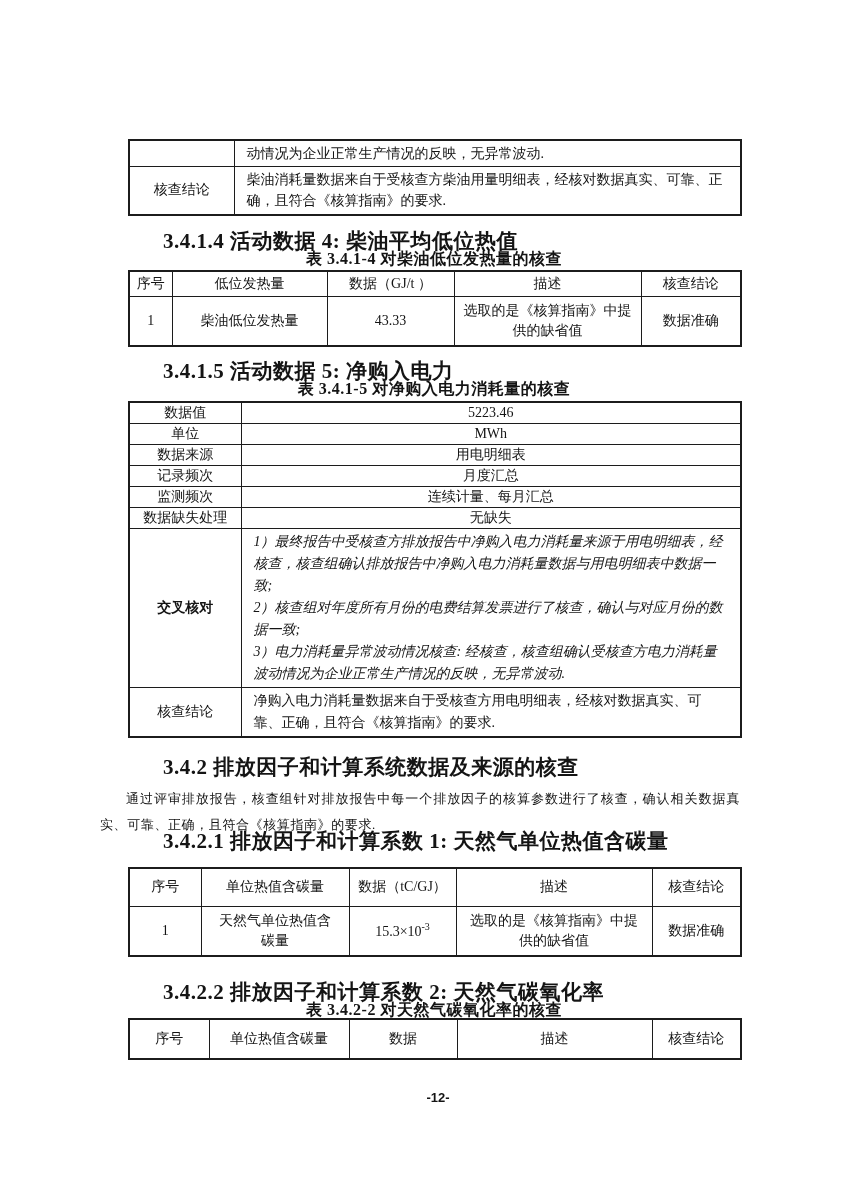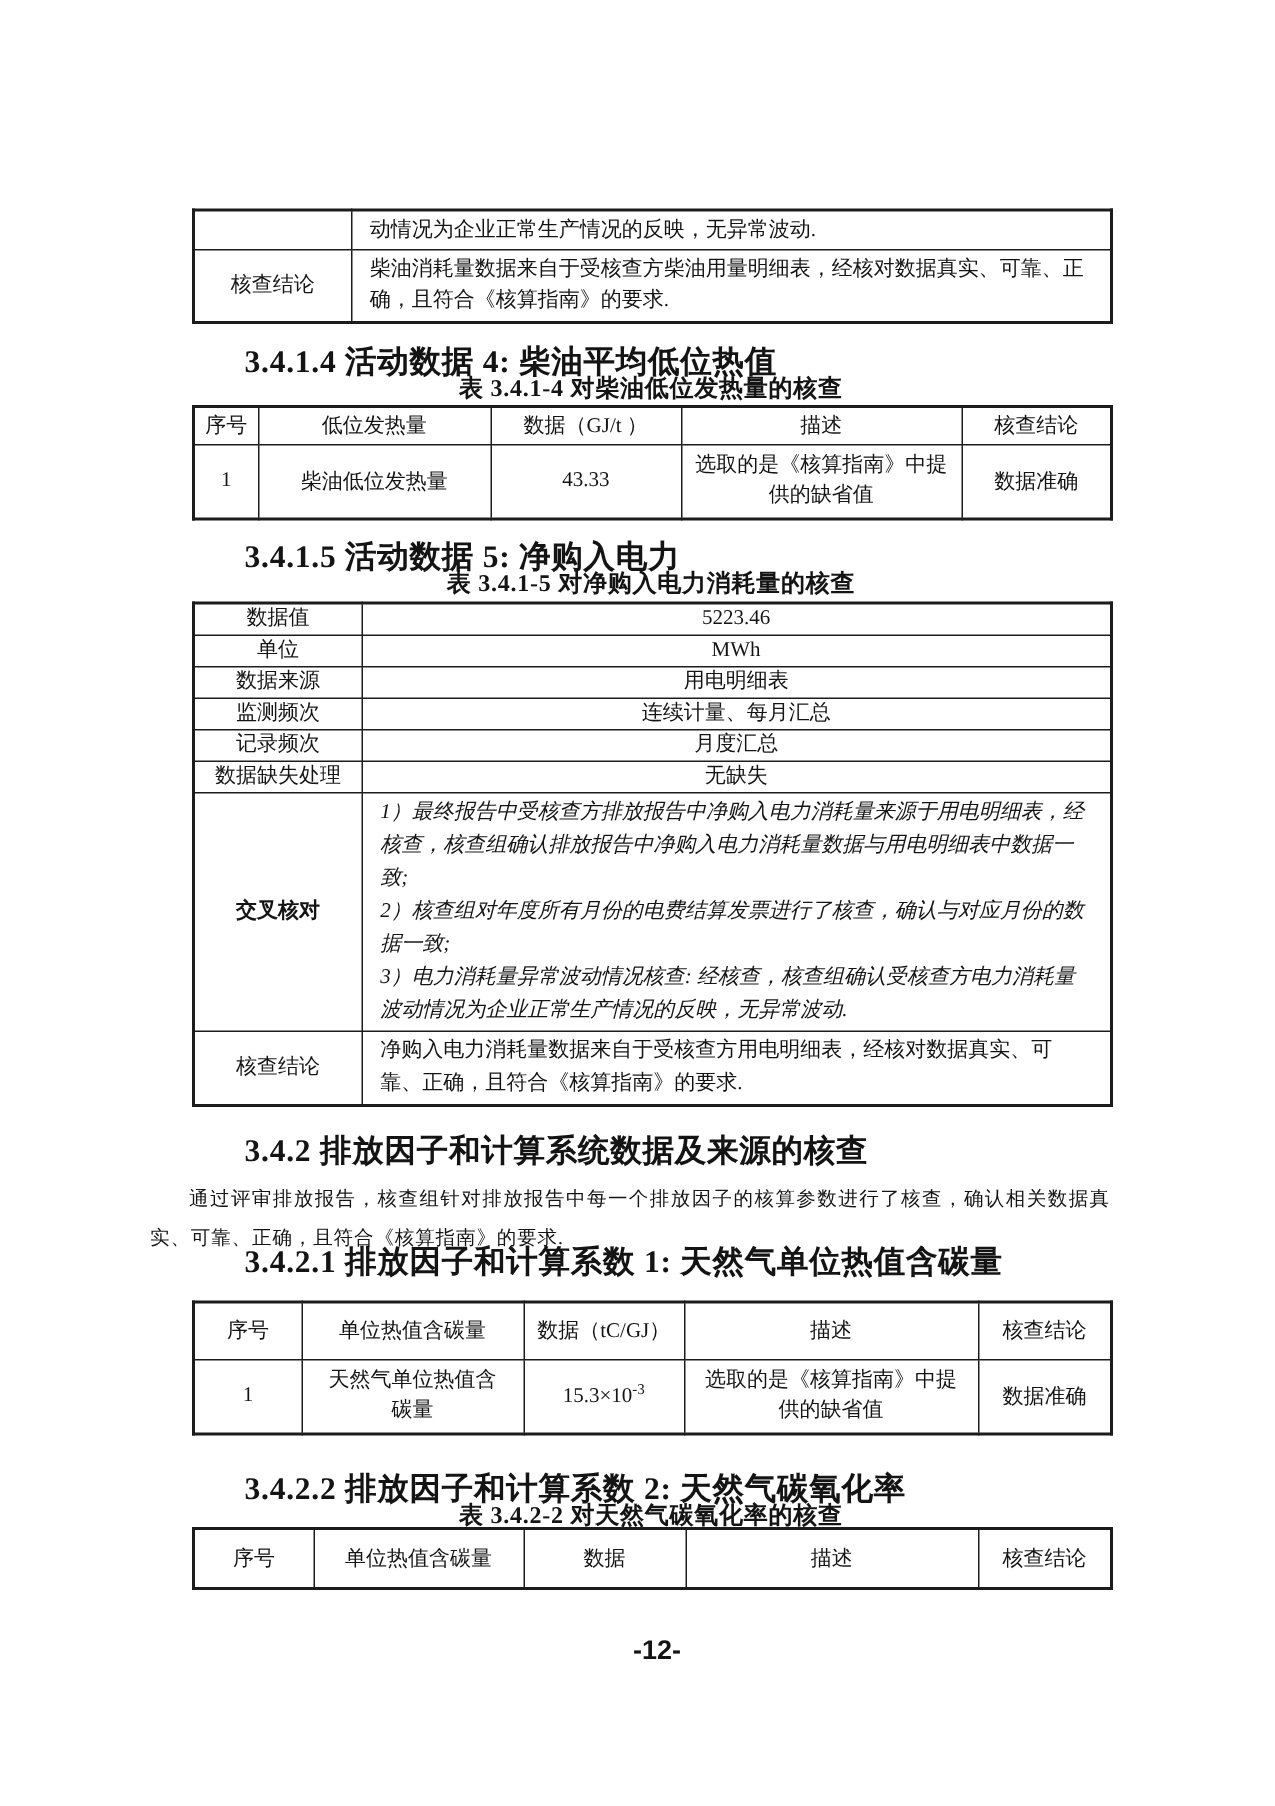--- a/index.html
+++ b/index.html
@@ -27,21 +27,21 @@
   .t5 th { height:25px; }
   .t5 td.data-row { height:42px; }
   .desc-cell { text-align:center; padding:4px 8px; line-height:20px; }
 
   .t21 th { height:38px; }
   .t21 td { height:44px; }
   .wrap-narrow { padding:2px 16px; line-height:20px; }
   sup { font-size:10px; }
 
   .para { font-size:13px; line-height:26px; text-indent:2em; text-align:justify; letter-spacing:0.6px; }
-  .page-num { width:850px; text-align:center; font-size:18px; font-weight:bold; font-family:"Liberation Sans","DejaVu Sans",sans-serif;padding-left:26px; }
+  .page-num { width:850px; text-align:center; font-size:13px; font-weight:bold; font-family:"Liberation Sans","DejaVu Sans",sans-serif;padding-left:26px; }
 </style>
 </head>
 <body>
 
 <div id="page">
 
   <table class="abs" style="left:128px; top:139px;">
     <colgroup>
         <col style="width:105px">
         <col style="width:507px">
@@ -102,26 +102,26 @@
       </tr>
       <tr>
         <td class="label-cell">单位</td>
         <td class="c">MWh</td>
       </tr>
       <tr>
         <td class="label-cell">数据来源</td>
         <td class="c">用电明细表</td>
       </tr>
       <tr>
+        <td class="label-cell">记录频次</td>
+        <td class="c">月度汇总</td>
+      </tr>
+      <tr>
         <td class="label-cell">监测频次</td>
         <td class="c">连续计量、每月汇总</td>
-      </tr>
-      <tr>
-        <td class="label-cell">记录频次</td>
-        <td class="c">月度汇总</td>
       </tr>
       <tr>
         <td class="label-cell">数据缺失处理</td>
         <td class="c">无缺失</td>
       </tr>
       <tr>
         <td class="label-cell rowspan-cell" style="height:133px;">交叉核对</td>
         <td class="lt" style="line-height:22px;font-style:italic;">
           <div>1）最终报告中受核查方排放报告中净购入电力消耗量来源于用电明细表，经核查，核查组确认排放报告中净购入电力消耗量数据与用电明细表中数据一致;</div>
           <div>2）核查组对年度所有月份的电费结算发票进行了核查，确认与对应月份的数据一致;</div>

